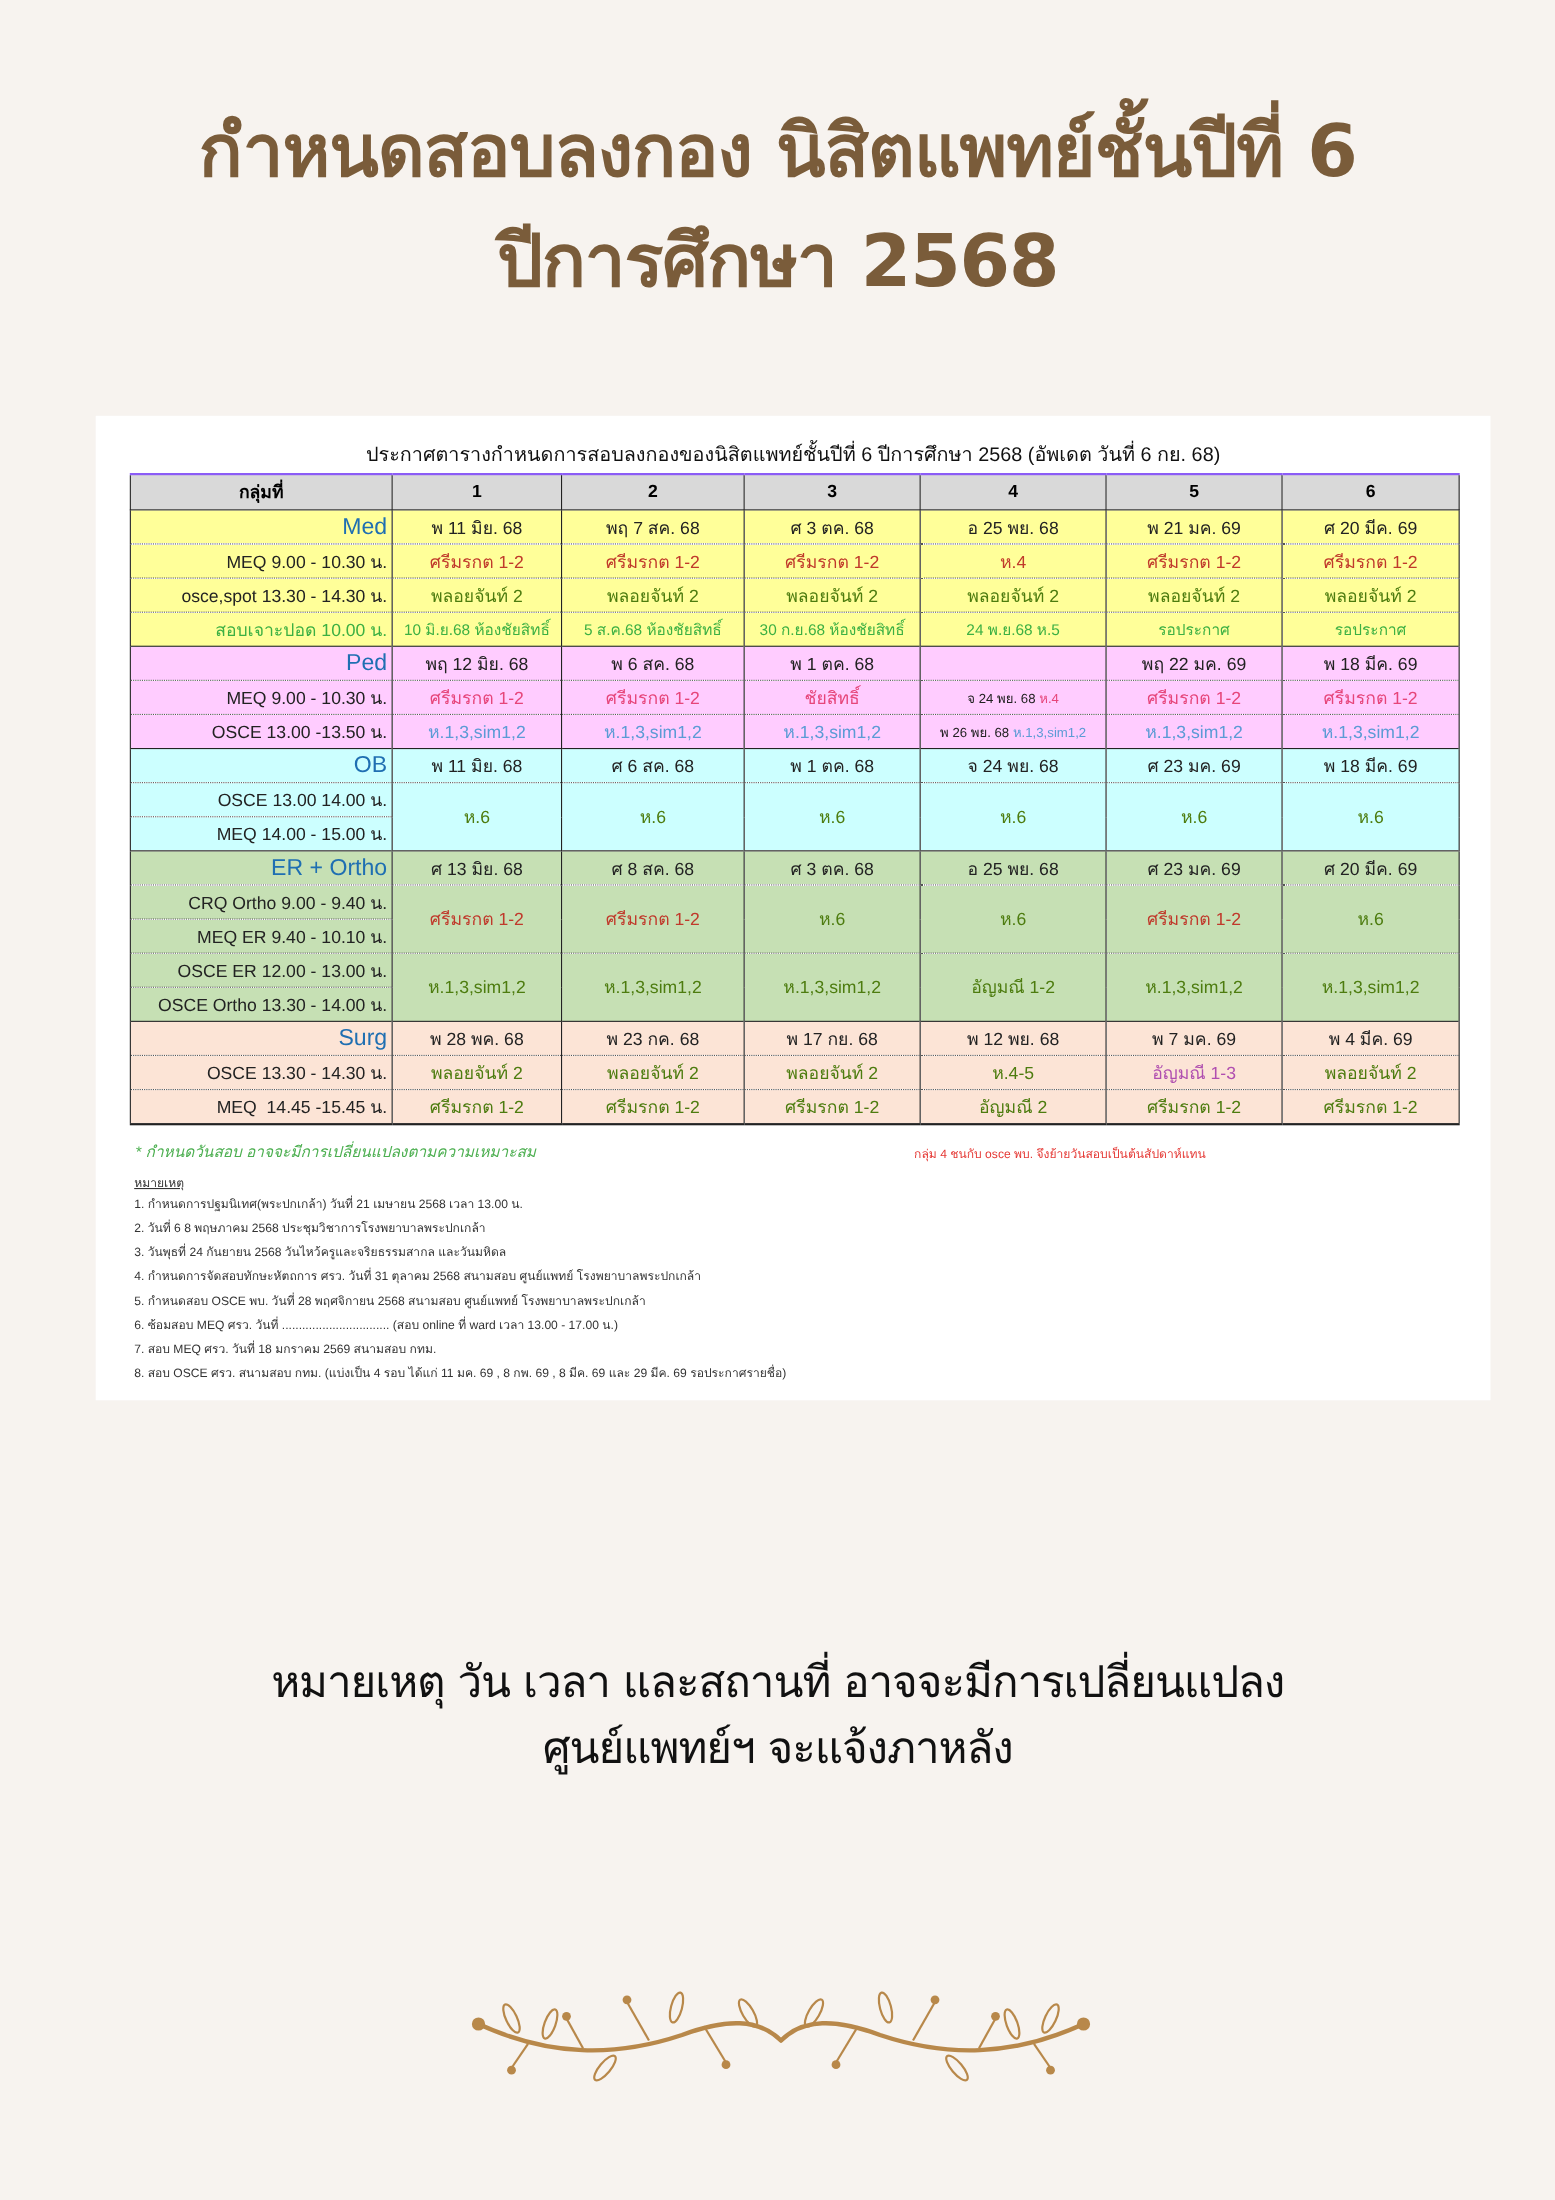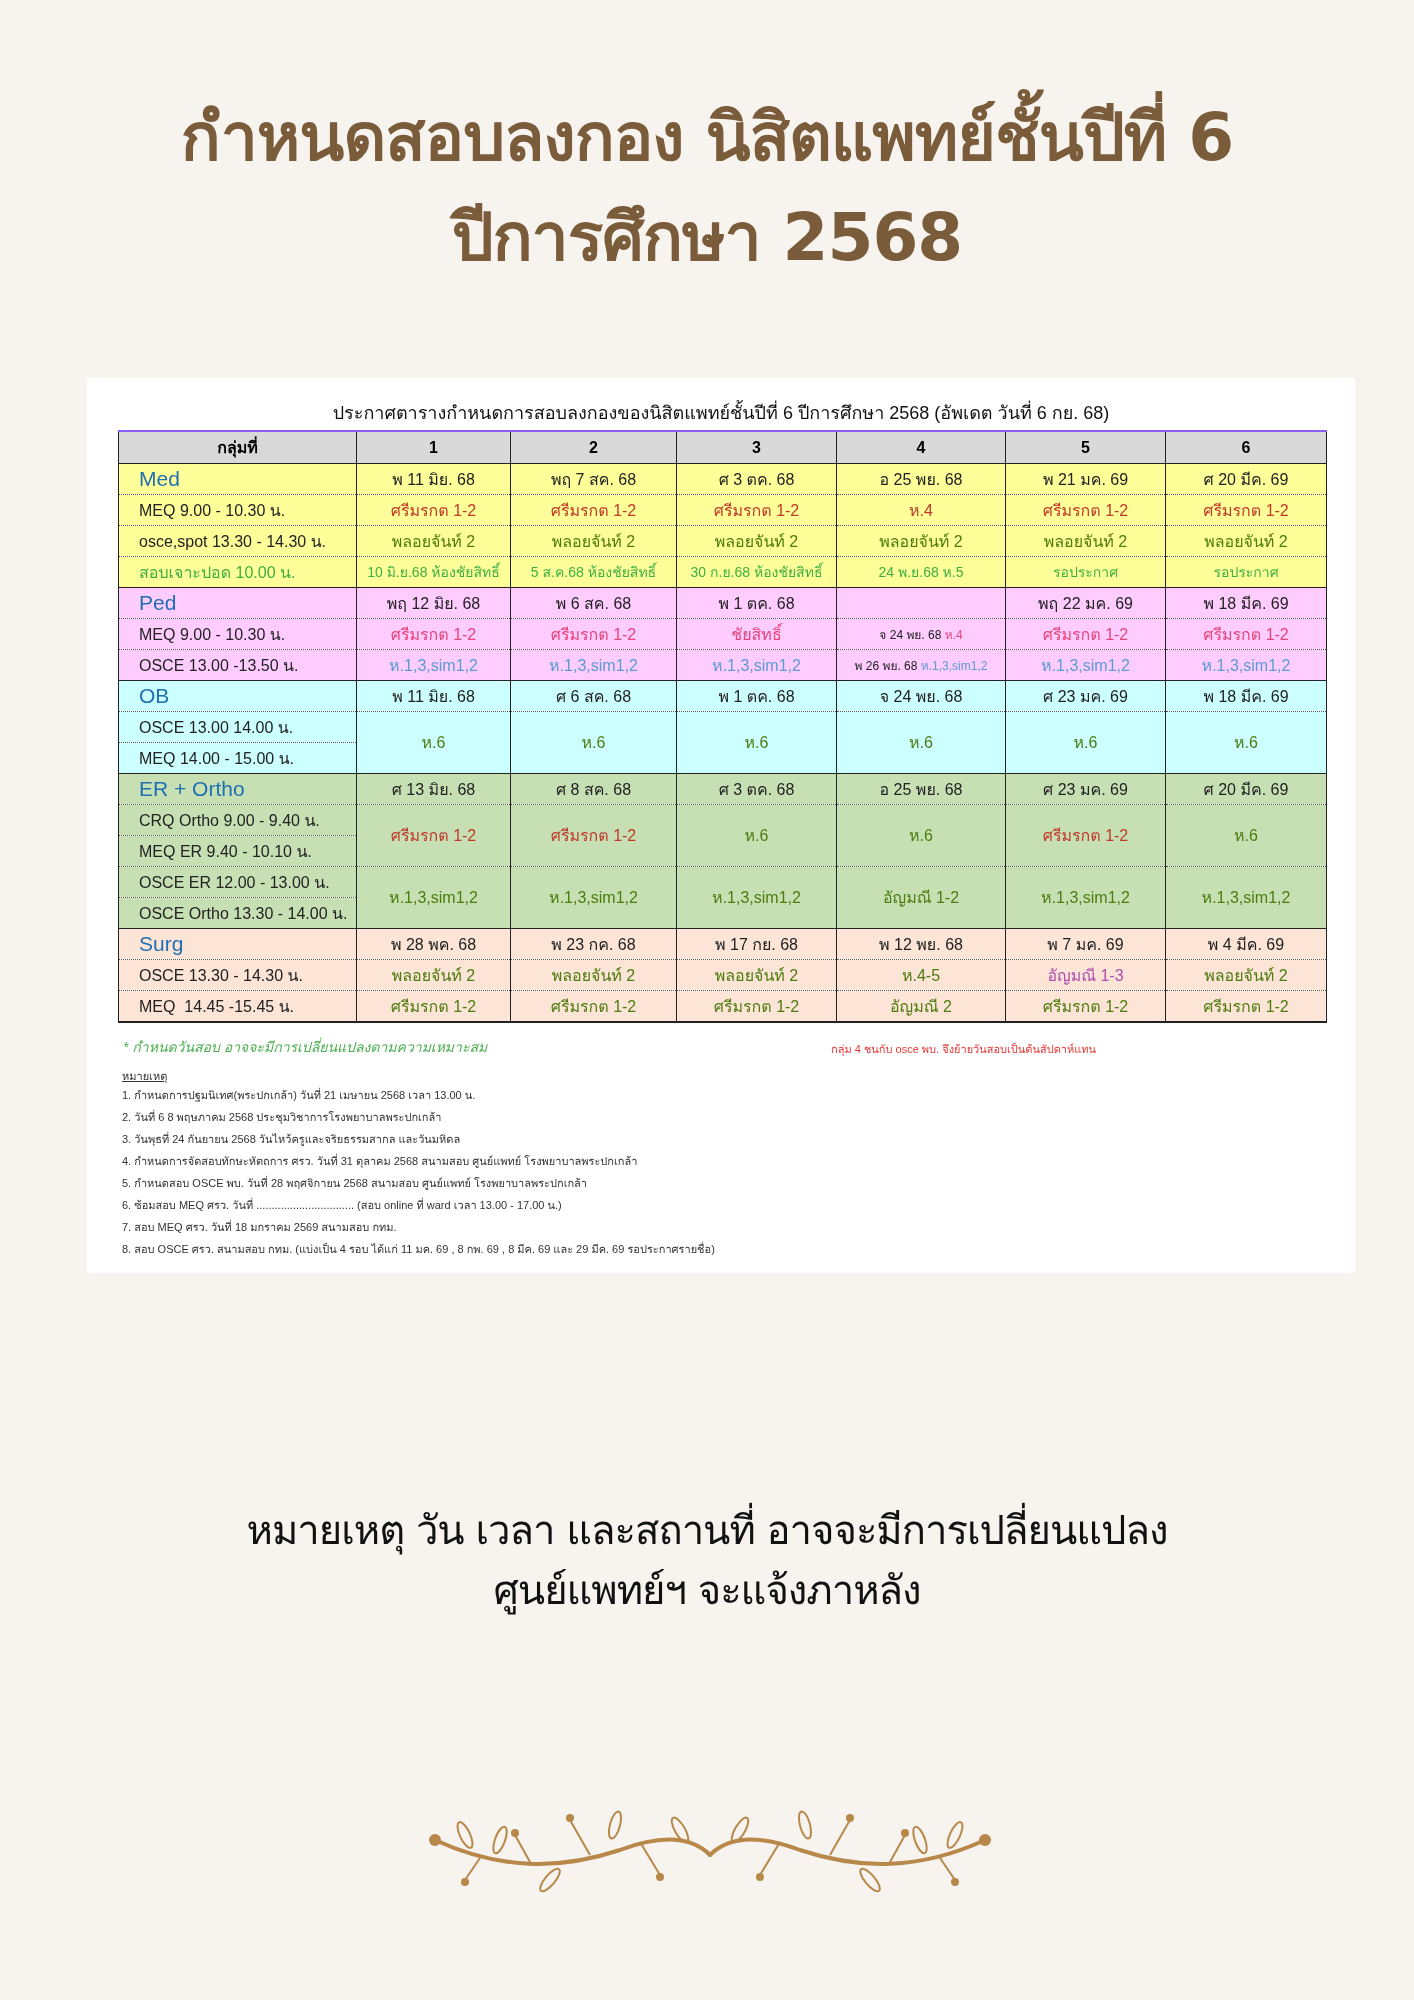--- a/index.html
+++ b/index.html
@@ -24,21 +24,21 @@
     position:absolute; left:31px; top:52px; border-collapse:collapse;
     font-family:"Liberation Sans", sans-serif; font-size:16px;
     table-layout:fixed; width:1208px;
   }
   table.sched td, table.sched th {
     border-left:1.5px solid #222; border-right:1.5px solid #222;
     border-top:1px dotted #555; border-bottom:1px dotted #555;
     text-align:center; padding:0 4px; height:30px; white-space:nowrap; overflow:hidden;
   }
   table.sched th { background:#d9d9d9; font-weight:bold; height:31px; border-top:2px solid #8b5cf6; border-bottom:1.5px solid #222; }
-  table.sched td.lbl { text-align:left; padding-left:20px; color:#222; }
+  table.sched td.lbl { text-align:right; padding-left:20px; color:#222; }
   table.sched td.sec { font-size:21px; color:#1f6fb2; }
   tr.first td { border-top:1.5px solid #222; }
   table.sched tr:last-child td { border-bottom:2px solid #222; }
   .med td { background:#ffff99; }
   .ped td { background:#ffccff; }
   .ob td { background:#ccffff; }
   .er td { background:#c6e0b4; }
   .surg td { background:#fce4d6; }
   .c-date { color:#222;margin-top:20px; }
   .c-red { color:#c0392b; }

